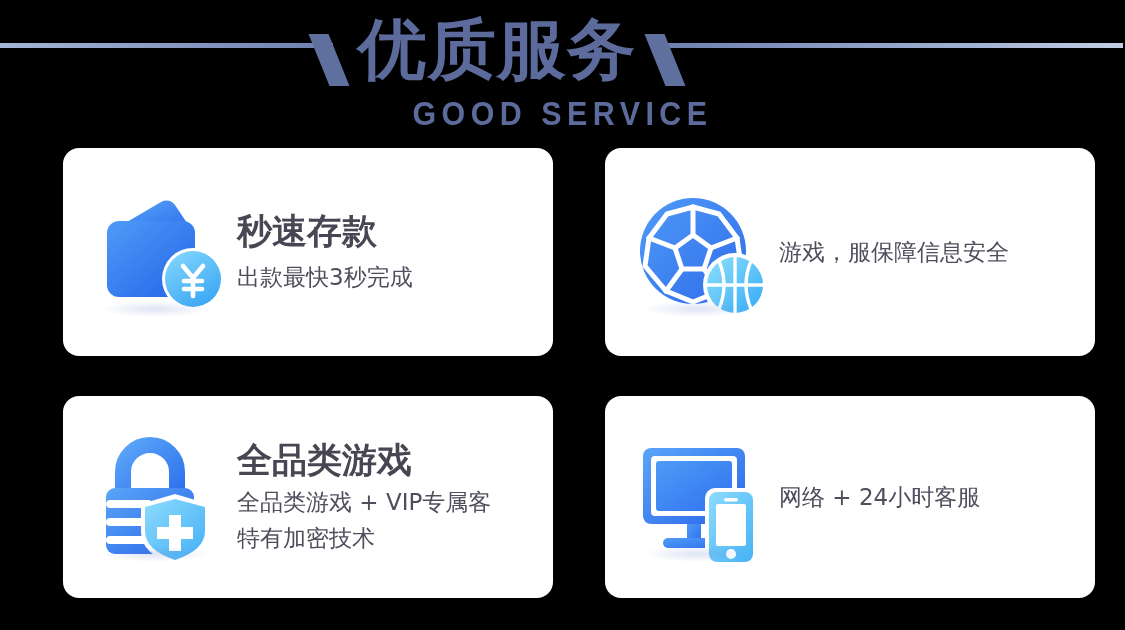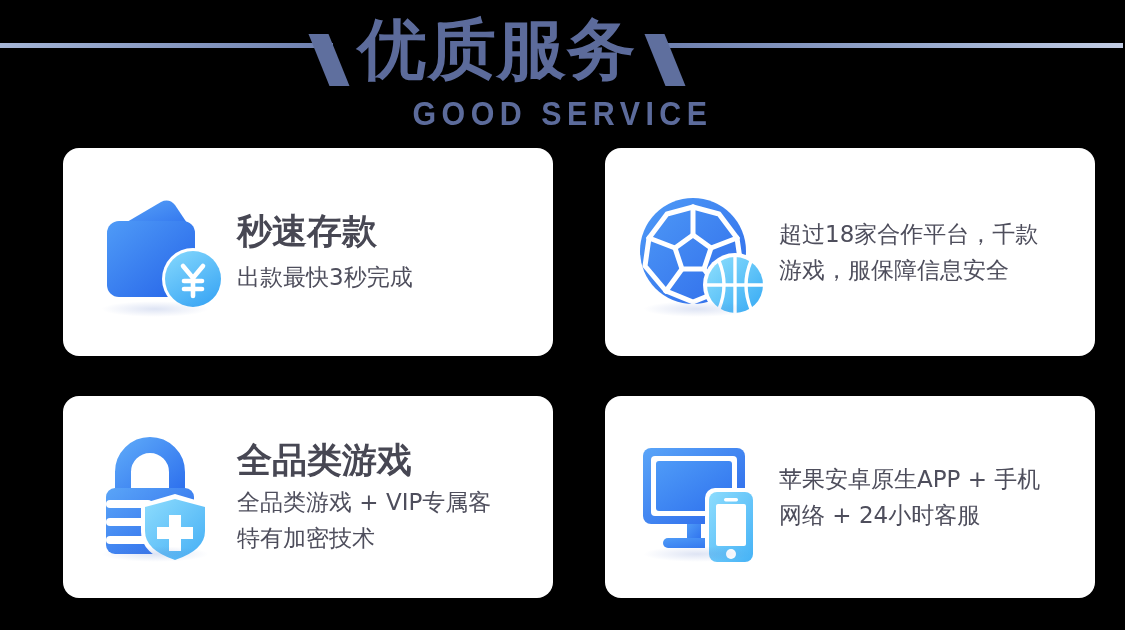--- a/index.html
+++ b/index.html
@@ -241,21 +241,20 @@
         <g fill="none" stroke="#ffffff" stroke-width="3.4">
           <path d="M104 76 V132"></path>
           <path d="M76 104 H132"></path>
           <path d="M88 80 q10 24 0 48"></path>
           <path d="M120 80 q-10 24 0 48"></path>
         </g>
       </svg>
     </div>
     <div class="card-text">
       <div class="card-desc">
-        <div>超过18家合作平台，千款</div>
         <div>游戏，服保障信息安全</div>
       </div>
     </div>
   </div>
 
   <div class="card card-3">
     <div class="icon-wrap">
       <div class="ico-shadow"></div>
       <svg width="142" height="142" viewBox="0 0 142 142">
         <defs>
@@ -326,19 +325,18 @@
 
         <rect x="74" y="62" width="52" height="78" rx="10" fill="#ffffff"></rect>
         <rect x="78" y="66" width="44" height="70" rx="8" fill="url(#pg1)"></rect>
         <rect x="85" y="78" width="30" height="42" rx="2" fill="#ffffff"></rect>
         <rect x="93" y="72" width="14" height="3.4" rx="1.7" fill="#ffffff"></rect>
         <circle cx="100" cy="128" r="5" fill="#ffffff"></circle>
       </svg>
     </div>
     <div class="card-text">
       <div class="card-desc">
-        <div>苹果安卓原生APP + 手机</div>
         <div>网络 + 24小时客服</div>
       </div>
     </div>
   </div>
 
 </div>
 
 </body></html>

